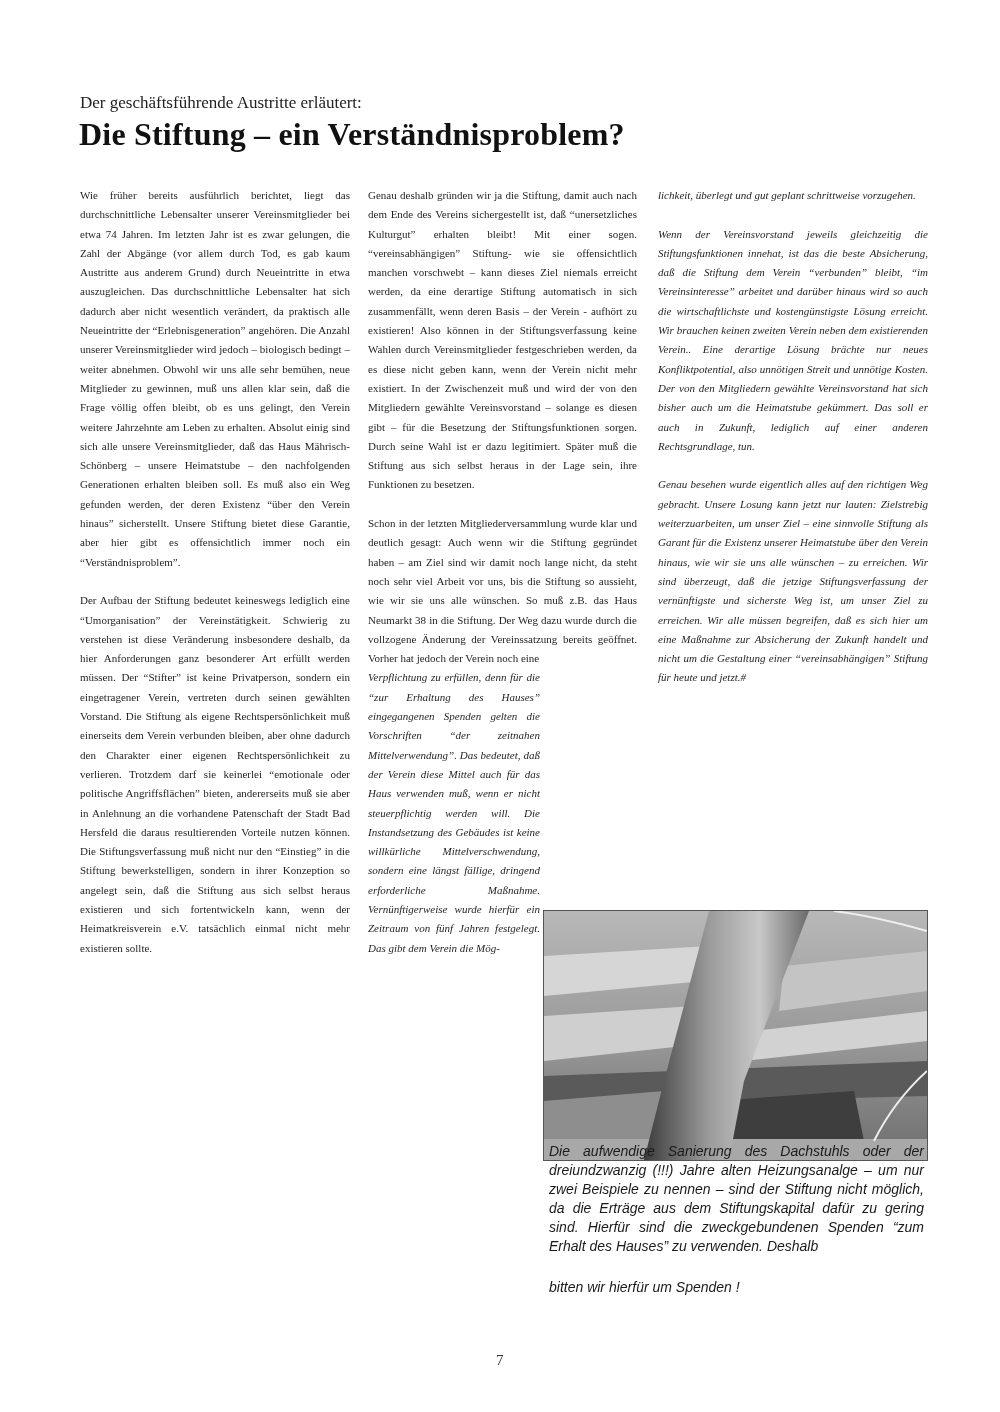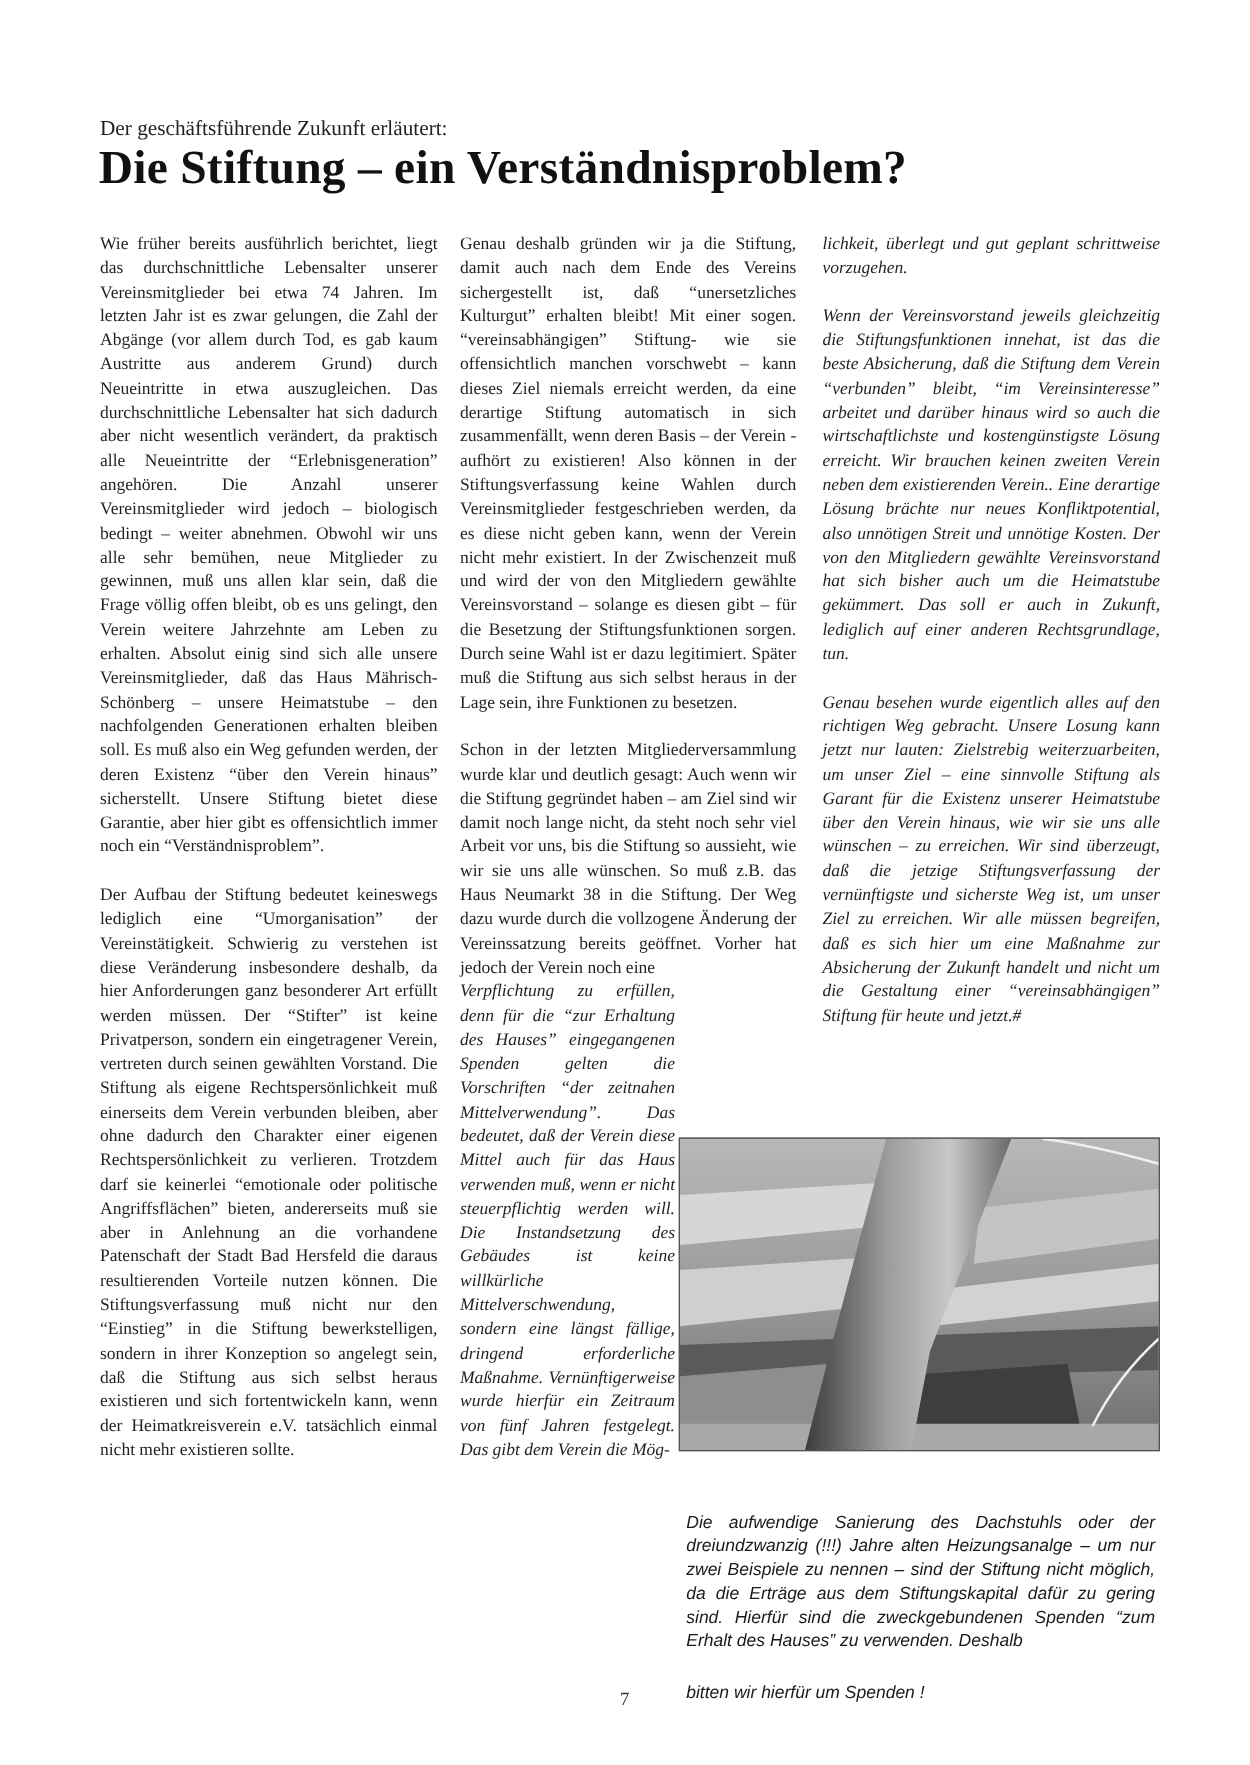--- a/index.html
+++ b/index.html
@@ -1,34 +1,34 @@
 <!DOCTYPE html>
 <html><head>
 <meta charset="utf-8">
 <style>
   html, body { margin:0; padding:0; }
   body { width:1000px; height:1412px; background:#ffffff; position:relative; overflow:hidden;
          font-family:"Liberation Serif", serif; color:#1a1a1a; }
   .subtitle { position:absolute; left:80px; top:93px; font-size:17px; line-height:20px; color:#222; }
-  .title { position:absolute; left:79px; top:112px; font-size:38px; line-height:44px; font-weight:bold; color:#111; letter-spacing:0.2px; }
-  .col { position:absolute; top:186px; font-size:14px; line-height:19.3px; text-align:justify; hyphens:manual; color:#1f1f1f; }
+  .title { position:absolute; left:79px; top:112px; font-size:32px; line-height:44px; font-weight:bold; color:#111; letter-spacing:0.2px; }
+  .col { position:absolute; top:186px; font-size:11px; line-height:19.3px; text-align:justify; hyphens:manual; color:#1f1f1f; }
   .col p { margin:0 0 19.3px 0; }
   .col1 { left:80px; width:270px; }
   .col2 { left:368px; width:269px; }
   .col3 { left:658px; width:270px;font-style:italic; }
   .col2-narrow { width:172px;font-style:italic; }
   .photo { position:absolute; left:543px; top:910px; width:383px; height:249px; overflow:hidden; background:#8a8a8a; border:1px solid #555; }
-  .caption { position:absolute; left:549px; top:1208px; width:375px; font-family:"Liberation Sans", sans-serif; font-style:italic; font-size:14px; line-height:19px; text-align:justify; color:#1a1a1a; }
+  .caption { position:absolute; left:549px; top:1142px; width:375px; font-family:"Liberation Sans", sans-serif; font-style:italic; font-size:14px; line-height:19px; text-align:justify; color:#1a1a1a; }
   .caption .last { display:block; margin-top:22px; }
   .page-num { position:absolute; left:496px; top:1352px; font-size:15px; color:#333; }
 </style>
 </head>
 <body>
 
-<div class="subtitle">Der geschäftsführende Zukunft erläutert:</div>
+<div class="subtitle">Der geschäftsführende Austritte erläutert:</div>
 <h1 class="title" style="margin:0;">Die Stiftung – ein Verständnisproblem?</h1>
 
 <div class="col col1">
   <p>Wie früher bereits ausführlich berichtet, liegt das durchschnittliche Lebensalter unserer Vereinsmitglieder bei etwa 74 Jahren. Im letzten Jahr ist es zwar gelungen, die Zahl der Abgänge (vor allem durch Tod, es gab kaum Austritte aus anderem Grund) durch Neueintritte in etwa auszugleichen. Das durchschnittliche Lebensalter hat sich dadurch aber nicht wesentlich verändert, da praktisch alle Neueintritte der “Erlebnisgeneration” angehören. Die Anzahl unserer Vereinsmitglieder wird jedoch – biologisch bedingt – weiter abnehmen. Obwohl wir uns alle sehr bemühen, neue Mitglieder zu gewinnen, muß uns allen klar sein, daß die Frage völlig offen bleibt, ob es uns gelingt, den Verein weitere Jahrzehnte am Leben zu erhalten. Absolut einig sind sich alle unsere Vereinsmitglieder, daß das Haus Mährisch-Schönberg – unsere Heimatstube – den nachfolgenden Generationen erhalten bleiben soll. Es muß also ein Weg gefunden werden, der deren Existenz “über den Verein hinaus” sicherstellt. Unsere Stiftung bietet diese Garantie, aber hier gibt es offensichtlich immer noch ein “Verständnisproblem”.</p>
   <p>Der Aufbau der Stiftung bedeutet keineswegs lediglich eine “Umorganisation” der Vereinstätigkeit. Schwierig zu verstehen ist diese Veränderung insbesondere deshalb, da hier Anforderungen ganz besonderer Art erfüllt werden müssen. Der “Stifter” ist keine Privatperson, sondern ein eingetragener Verein, vertreten durch seinen gewählten Vorstand. Die Stiftung als eigene Rechtspersönlichkeit muß einerseits dem Verein verbunden bleiben, aber ohne dadurch den Charakter einer eigenen Rechtspersönlichkeit zu verlieren. Trotzdem darf sie keinerlei “emotionale oder politische Angriffsflächen” bieten, andererseits muß sie aber in Anlehnung an die vorhandene Patenschaft der Stadt Bad Hersfeld die daraus resultierenden Vorteile nutzen können. Die Stiftungsverfassung muß nicht nur den “Einstieg” in die Stiftung bewerkstelligen, sondern in ihrer Konzeption so angelegt sein, daß die Stiftung aus sich selbst heraus existieren und sich fortentwickeln kann, wenn der Heimatkreisverein e.V. tatsächlich einmal nicht mehr existieren sollte.</p>
 </div>
 
 <div class="col col2">
   <p>Genau deshalb gründen wir ja die Stiftung, damit auch nach dem Ende des Vereins sichergestellt ist, daß “unersetzliches Kulturgut” erhalten bleibt! Mit einer sogen. “vereinsabhängigen” Stiftung- wie sie offensichtlich manchen vorschwebt – kann dieses Ziel niemals erreicht werden, da eine derartige Stiftung automatisch in sich zusammenfällt, wenn deren Basis – der Verein - aufhört zu existieren! Also können in der Stiftungsverfassung keine Wahlen durch Vereinsmitglieder festgeschrieben werden, da es diese nicht geben kann, wenn der Verein nicht mehr existiert. In der Zwischenzeit muß und wird der von den Mitgliedern gewählte Vereinsvorstand – solange es diesen gibt – für die Besetzung der Stiftungsfunktionen sorgen. Durch seine Wahl ist er dazu legitimiert. Später muß die Stiftung aus sich selbst heraus in der Lage sein, ihre Funktionen zu besetzen.</p>
   <p style="margin-bottom:0;">Schon in der letzten Mitgliederversammlung wurde klar und deutlich gesagt: Auch wenn wir die Stiftung gegründet haben – am Ziel sind wir damit noch lange nicht, da steht noch sehr viel Arbeit vor uns, bis die Stiftung so aussieht, wie wir sie uns alle wünschen. So muß z.B. das Haus Neumarkt 38 in die Stiftung. Der Weg dazu wurde durch die vollzogene Änderung der Vereinssatzung bereits geöffnet. Vorher hat jedoch der Verein noch eine</p>

